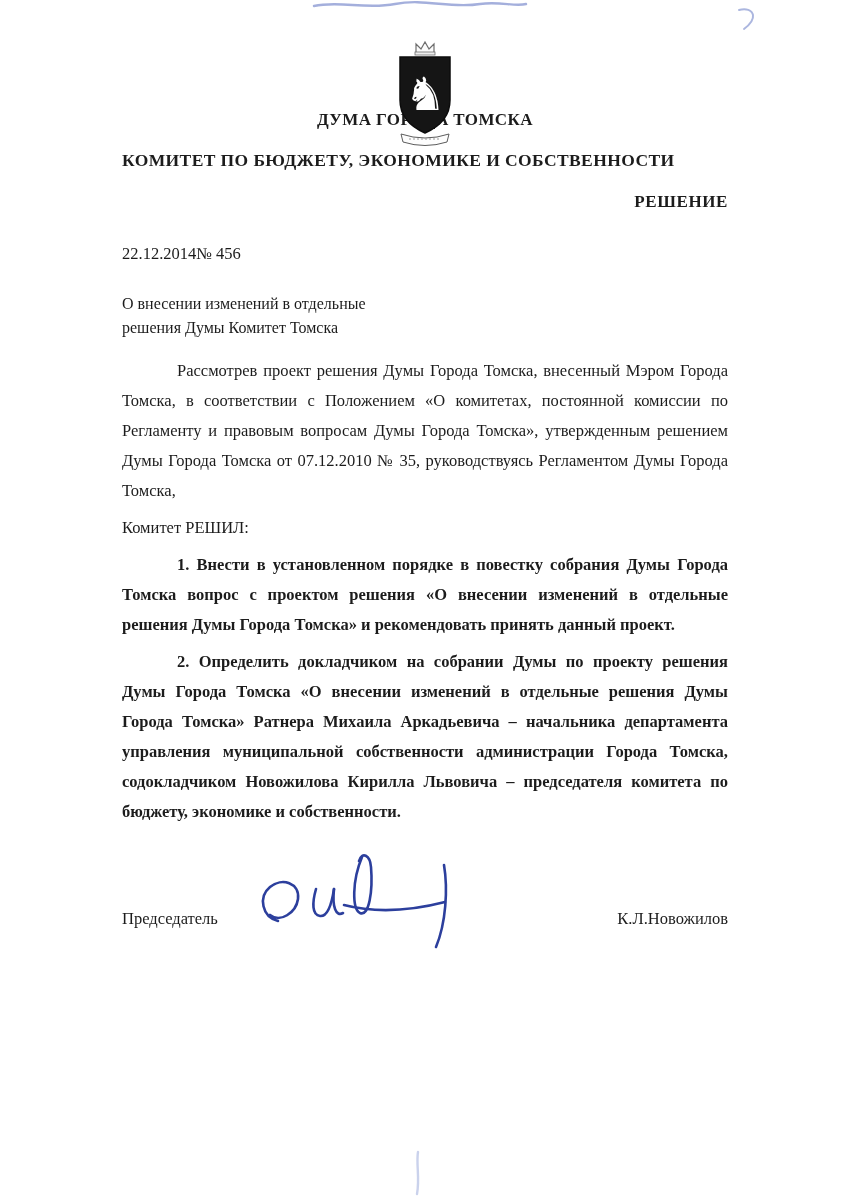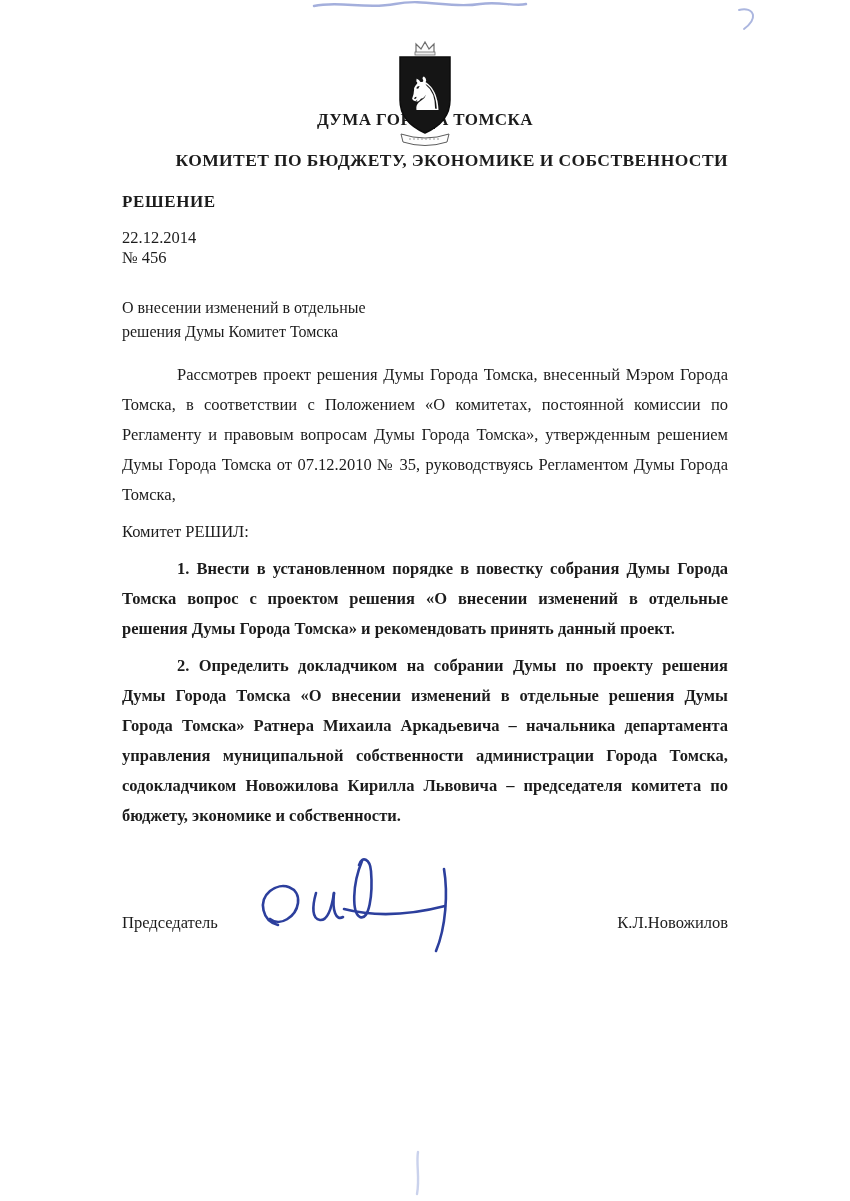--- a/index.html
+++ b/index.html
@@ -26,38 +26,37 @@
 
   .org-name {
     padding-top: 110px;
     text-align: center;
     font-weight: bold;
     font-size: 17px;
     letter-spacing: 0.4px;
   }
   .committee-name {
     margin-top: 20px;
-    text-align: right;
+    text-align: left;
     font-weight: bold;
     font-size: 17.5px;
     letter-spacing: 0.4px;
   }
   .doc-type {
     margin-top: 21px;
-    text-align: left;
+    text-align: right;
     font-weight: bold;
     font-size: 17px;
     letter-spacing: 0.6px;
   }
   .meta-row {
-    margin-top: 16px;
+    margin-top: 32px;
     display: flex;
     justify-content: flex-start;
     font-size: 16.5px;
-    flex-direction: column;
   }
   .subject {
     margin-top: 28px;
     font-weight: normal;
     font-size: 16px;
     line-height: 24px;
   }
   .para {
     font-size: 16.5px;
     line-height: 30px;

